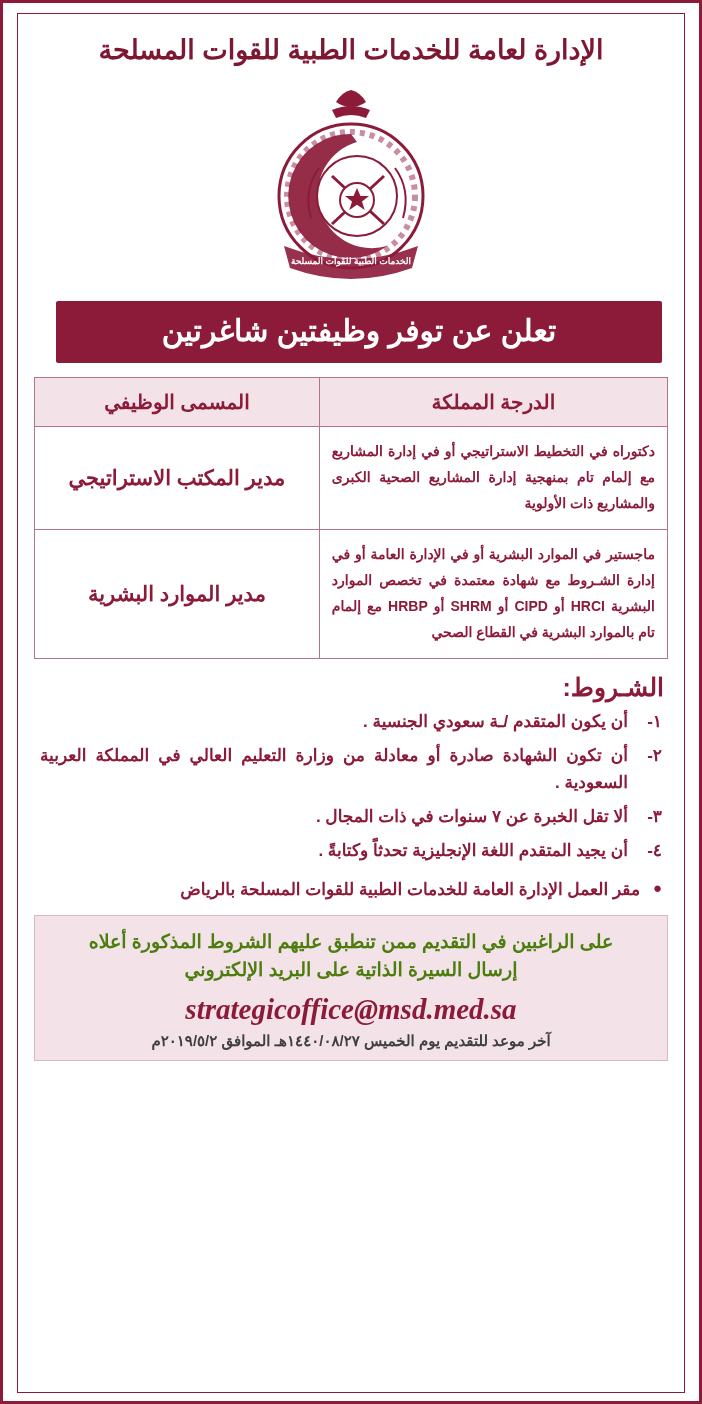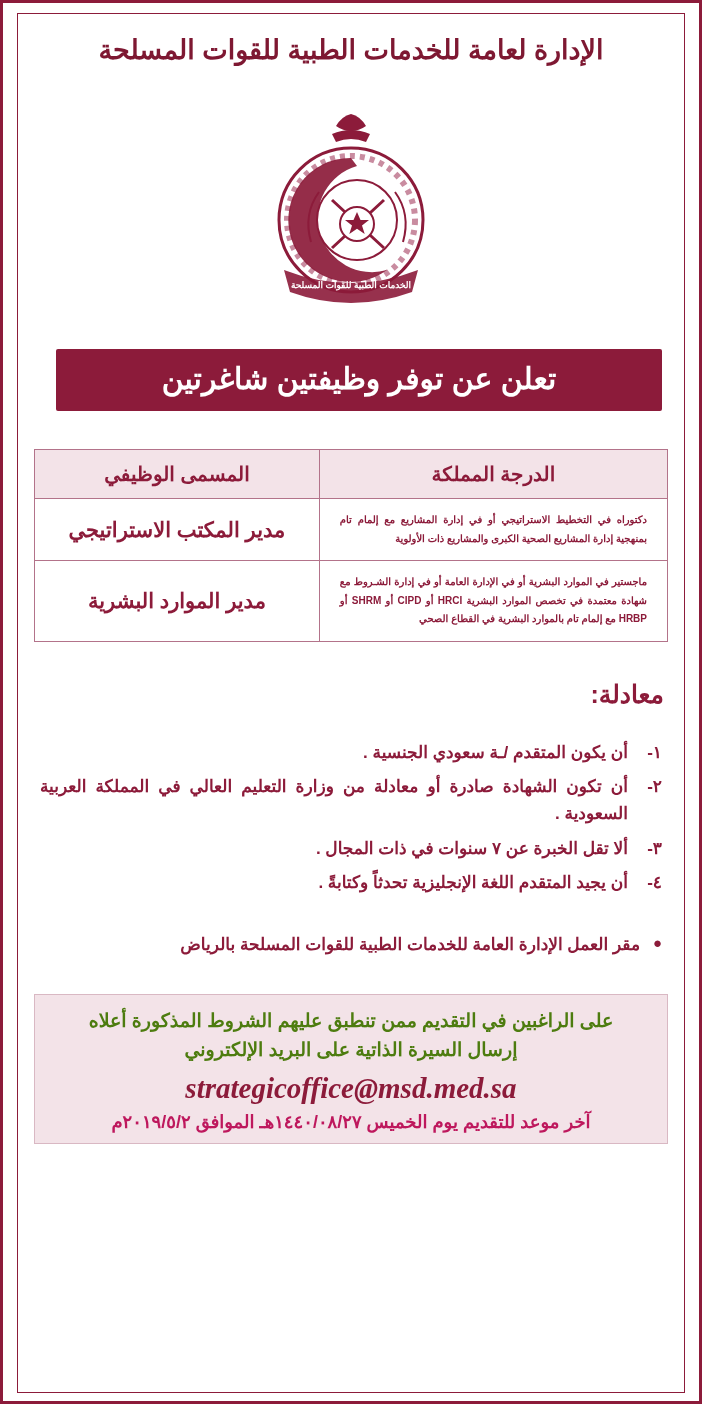--- a/index.html
+++ b/index.html
@@ -22,21 +22,20 @@
     padding: 10px 14px 8px 14px;
     position: relative;
     background: #fff;
   }
   .ad-inner {
     border: 1px solid #8c1b3a;
     height: 100%;
     padding: 14px 16px 10px 16px;
     display: flex;
     flex-direction: column;
-    gap: 24px;
   }
   .org-title {
     text-align: center;
     font-size: 27px;
     font-weight: bold;
     line-height: 1.35;
     color: #7e1832;
     letter-spacing: 0px;
     margin: 4px 0 2px 0;
   }
@@ -89,24 +88,24 @@
     width: 45%;
     text-align: center;
     font-size: 21px;
     font-weight: bold;
     padding: 10px 8px;
     color: #8c1b3a;
     margin-top: 12px;
   }
   td.degree-cell {
     width: 55%;
-    font-size: 10px;
+    font-size: 14px;
     font-weight: bold;
     line-height: 1.85;
-    padding: 12px 20px;
+    padding: 12px 12px;
     text-align: justify;
     text-align-last: right;
     color: #8c1b3a;
   }
   td.degree-cell.justified {
     text-align: justify;
     text-align-last: right;
   }
   
   .cond-title {
@@ -176,23 +175,23 @@
   .footer-email {
     font-size: 29px;
     font-weight: bold;
     color: #8c1b3a;
     margin: 8px 0 6px 0;
     font-family: "Liberation Serif", serif;
     direction: ltr;
     font-style: italic;
   }
   .footer-deadline {
-    font-size: 18px;
-    font-weight: bold;
-    color: #be185d;
+    font-size: 15px;
+    font-weight: bold;
+    color: #404040;
     margin-top: 2px;
   }
 </style>
 </head>
 <body>
 
 <div class="ad">
   <div class="ad-inner">
 
     <div class="org-title">الإدارة لعامة للخدمات الطبية للقوات المسلحة</div>
@@ -240,21 +239,21 @@
           <td class="degree-cell justified">دكتوراه في التخطيط الاستراتيجي أو في إدارة المشاريع مع إلمام تام بمنهجية إدارة المشاريع الصحية الكبرى والمشاريع ذات الأولوية</td>
           <td class="title-cell">مدير المكتب الاستراتيجي</td>
         </tr>
         <tr>
           <td class="degree-cell justified">ماجستير في الموارد البشرية أو في الإدارة العامة أو في إدارة الشـروط مع شهادة معتمدة في تخصص الموارد البشرية HRCI أو CIPD أو SHRM أو HRBP مع إلمام تام بالموارد البشرية في القطاع الصحي</td>
           <td class="title-cell">مدير الموارد البشرية</td>
         </tr>
       </tbody>
     </table>
 
-    <div class="cond-title">معادلة:</div>
+    <div class="cond-title">الشـروط:</div>
 
     <ol class="conds">
       <li>
         <span class="num">١-</span>
         <span class="txt">أن يكون المتقدم /ـة سعودي الجنسية .</span>
       </li>
       <li>
         <span class="num">٢-</span>
         <span class="txt">أن تكون الشهادة صادرة أو معادلة من وزارة التعليم العالي في المملكة العربية السعودية .</span>
       </li>

